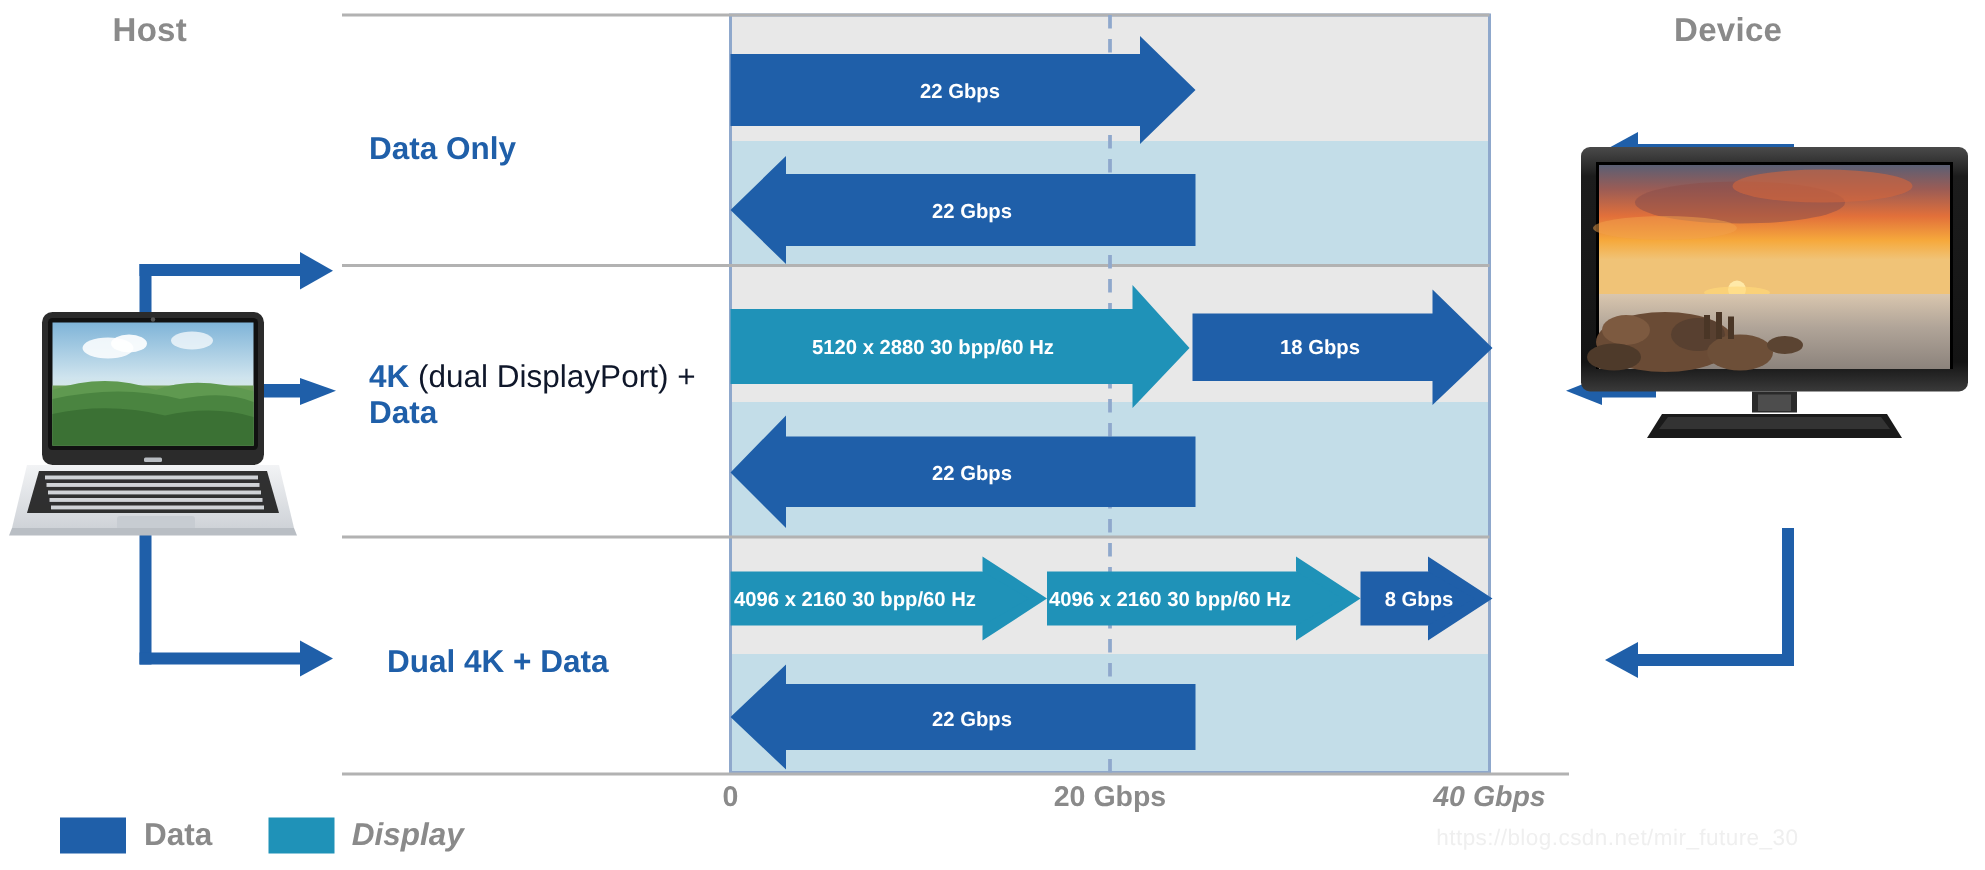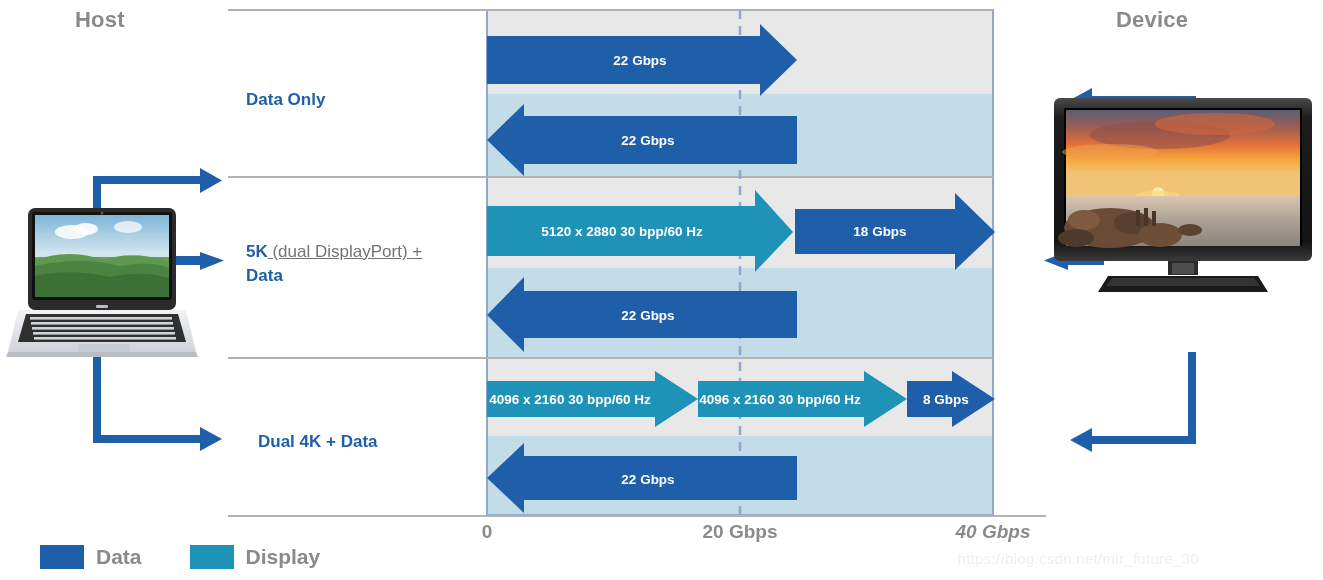--- a/index.html
+++ b/index.html
@@ -15,24 +15,24 @@
   .abs{position:absolute;}
 
   
   .endpoint-label{
     font-size:22px;font-weight:bold;color:#8a8a8a;
     letter-spacing:.2px;white-space:nowrap;
   }
 
   
   .row-label{
-    font-size:17px;font-weight:bold;color:#1f5fa9;
+    font-size:21px;font-weight:bold;color:#1f5fa9;
     line-height:24px;white-space:nowrap;
   }
-  .row-label .light{font-weight:normal;color:#737373;text-decoration:underline;}
+  .row-label .light{font-weight:normal;color:#0f172a;}
 
   
   .tick{
     position:absolute;font-size:19px;font-weight:bold;color:#8a8a8a;
     transform:translateX(-50%);white-space:nowrap;top:521px;
   }
 
   
   .legend{position:absolute;left:40px;top:545px;display:flex;align-items:center;gap:14px;}
   .legend-item{display:flex;align-items:center;gap:12px;}
@@ -250,38 +250,38 @@
       <path d="M797,456 L524,456 L524,443 L487,478 L524,513 L524,500 L797,500 Z" fill="#1f5fa9"></path>
       <text class="bartext" x="648" y="484" text-anchor="middle">22 Gbps</text>
     </g>
   </svg>
 
   <div class="abs row-label" style="left:246px;top:88px;">
     <span>Data Only</span>
   </div>
 
   <div class="abs row-label" style="left:246px;top:240px;">
-    <span>5K</span><span class="light"> (dual DisplayPort) +</span><br>
+    <span>4K</span><span class="light"> (dual DisplayPort) +</span><br>
     <span>Data</span>
   </div>
 
   <div class="abs row-label" style="left:258px;top:430px;">
     <span>Dual 4K + Data</span>
   </div>
 
   <div class="tick" style="left:487px;">0</div>
   <div class="tick" style="left:740px;text-align:right;">20 Gbps</div>
   <div class="tick" style="left:993px;font-style:italic;">40 Gbps</div>
 
   <div class="legend">
     <div class="legend-item">
       <span class="swatch" style="background:#1f5fa9;"></span>
       <span class="legend-text">Data</span>
     </div>
-    <div class="legend-item" style="margin-left:34px;">
+    <div class="legend-item" style="margin-left:23px;font-style:italic;">
       <span class="swatch" style="background:#1f92b8;"></span>
       <span class="legend-text">Display</span>
     </div>
   </div>
 
   <div class="watermark">https://blog.csdn.net/mir_future_30</div>
 
 </div>
 
 </body></html>

